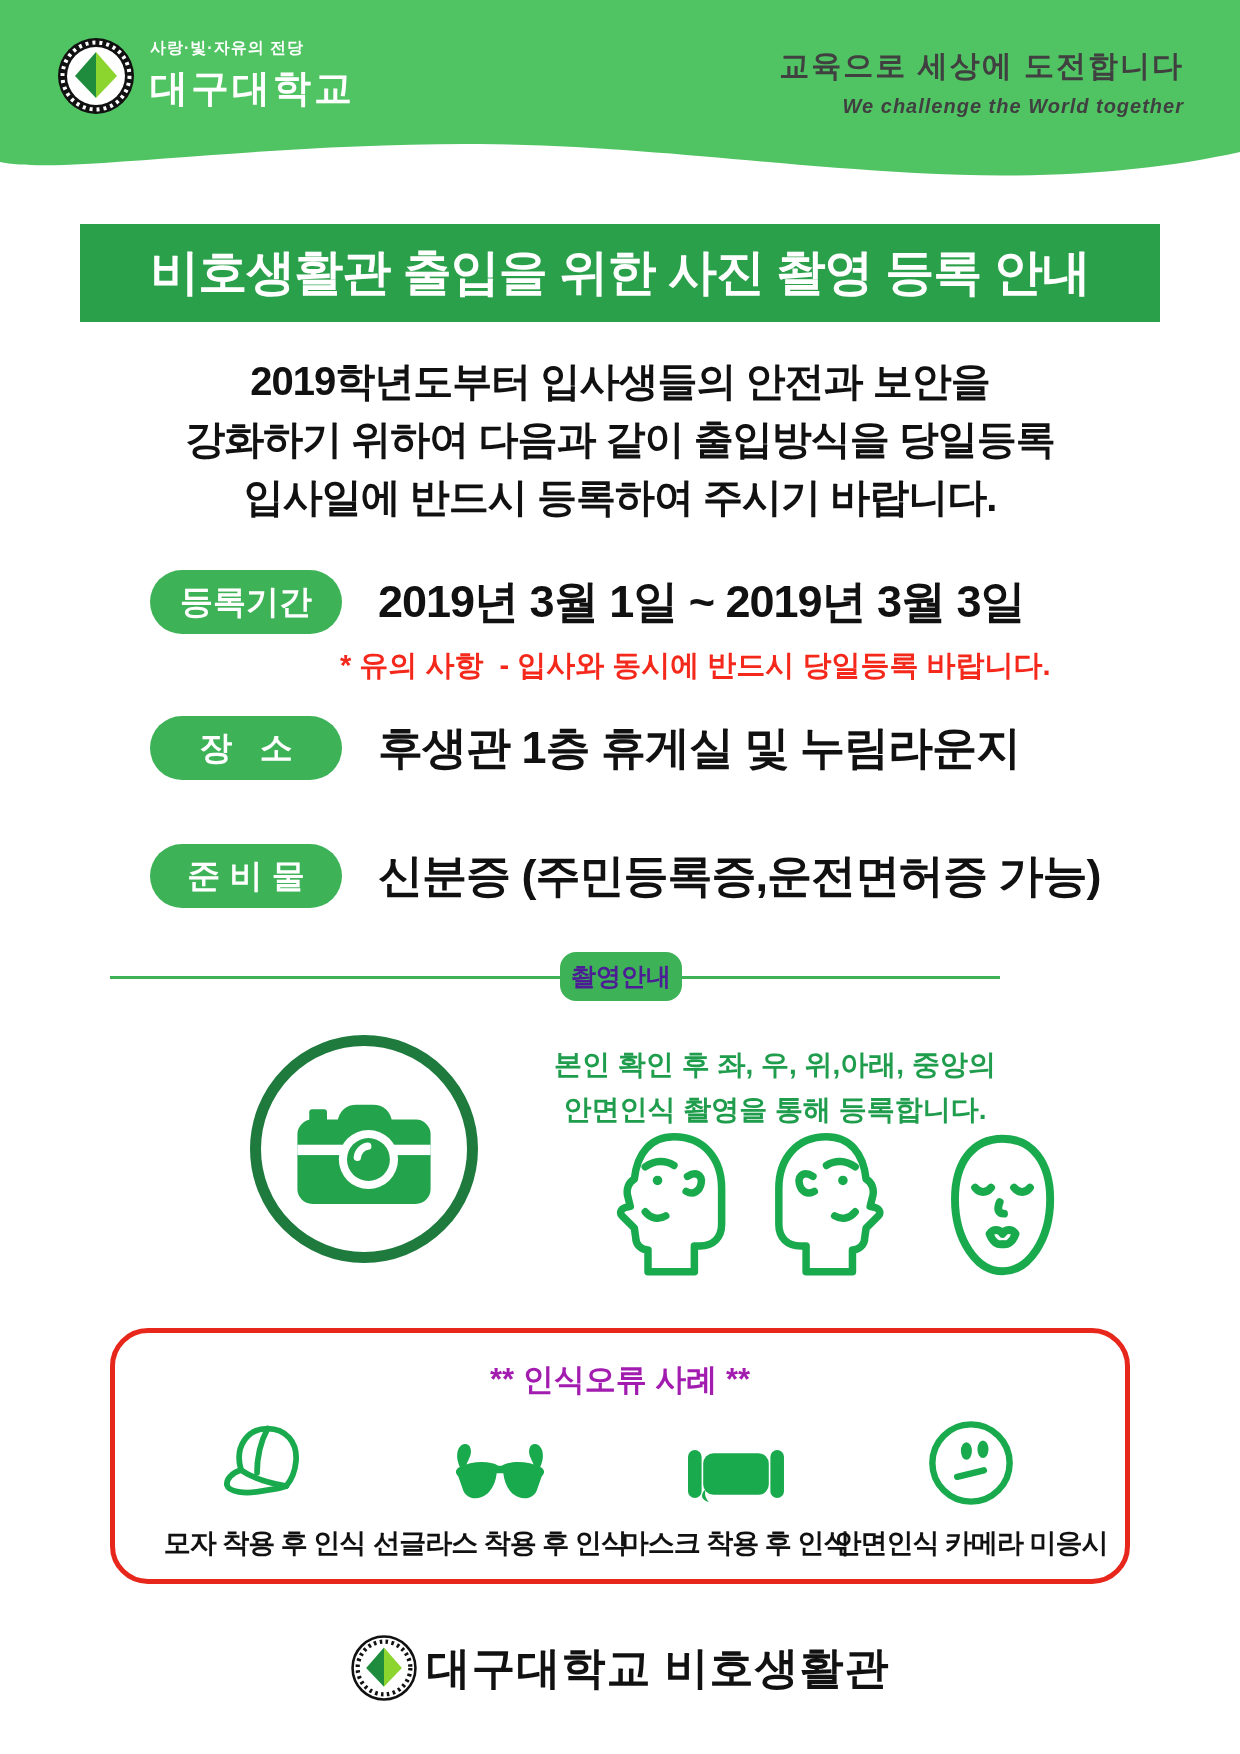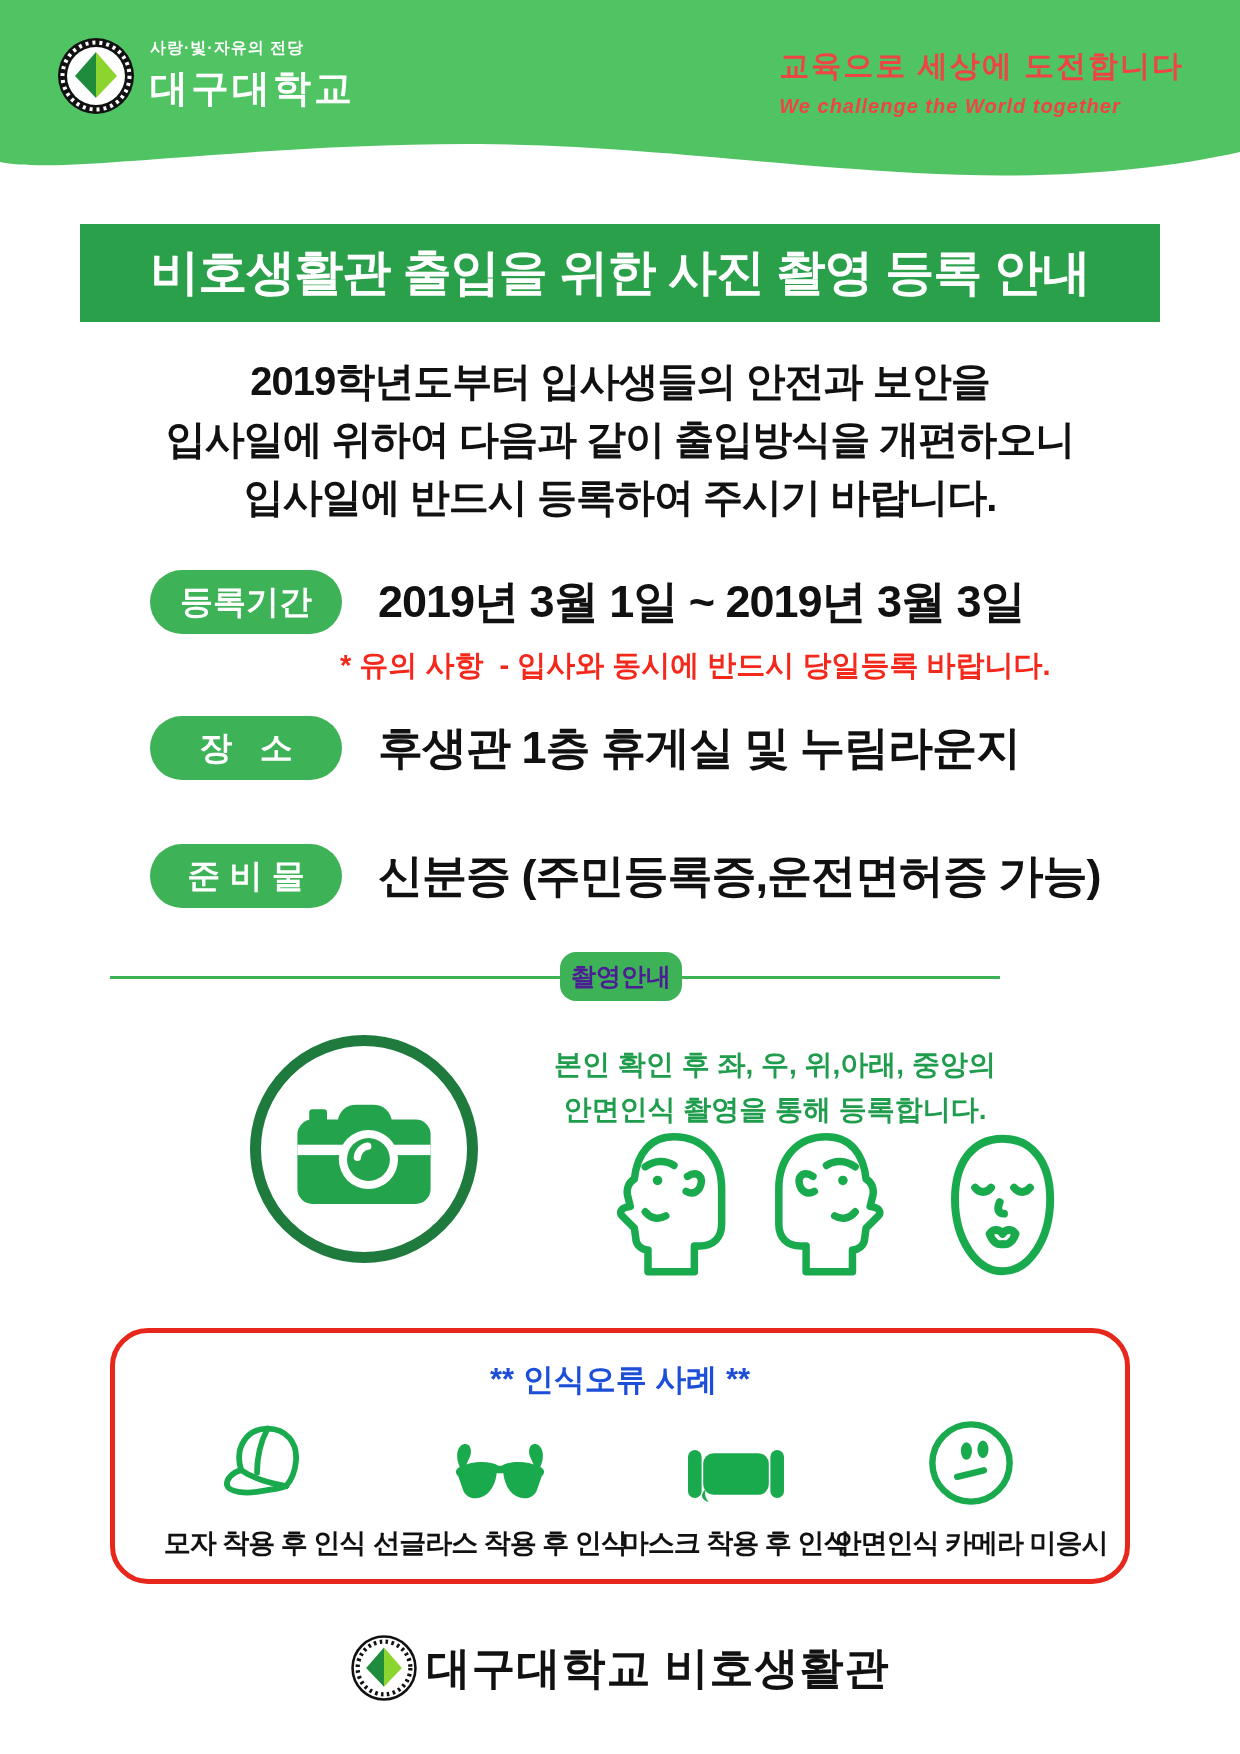--- a/index.html
+++ b/index.html
@@ -9,21 +9,21 @@
     font-family:"Liberation Sans","DejaVu Sans",sans-serif; color:#111;
   }
   svg { display:block; }
 
   
   .header-wave { position:absolute; top:0; left:0; width:1240px; height:195px; }
   .header-logo { position:absolute; top:36px; left:56px; display:flex; align-items:center; gap:14px; }
   .header-logo .seal { width:80px; height:80px; }
   .logo-tagline { color:#fff; font-size:16px; font-weight:700; letter-spacing:1px; }
   .logo-univ   { color:#fff; font-size:38px; font-weight:800; letter-spacing:3px; margin-top:4px; }
-  .header-slogan { position:absolute; top:46px; right:56px; color:#ef4444; }
+  .header-slogan { position:absolute; top:46px; right:56px; text-align:right; color:#404040; }
   .slogan-kr { font-size:30px; font-weight:800; letter-spacing:2px; }
   .slogan-en { font-size:20px; font-style:italic; font-weight:700; margin-top:8px; letter-spacing:1px; }
 
   
   .title-banner {
     position:absolute; top:224px; left:80px; width:1080px; height:98px;
     background:#2aa04b; color:#fff; display:flex; align-items:center; justify-content:center;
     font-size:49px; font-weight:800; white-space:nowrap; letter-spacing:-1px;text-align:right;
   }
 
@@ -64,21 +64,21 @@
                    color:#1f9d4d; font-size:28px; font-weight:800; line-height:45px; }
   .faces { position:absolute; top:1130px; left:603px; display:flex; align-items:flex-end; gap:44px; }
   .faces svg { height:150px; }
   .mirror { transform:scaleX(-1); }
 
   
   .error-box {
     position:absolute; top:1328px; left:110px; width:1020px; height:256px;
     border:5px solid #e8271c; border-radius:38px; box-sizing:border-box;
   }
-  .error-title { text-align:center; margin-top:26px; color:#1d4ed8; font-size:31px; font-weight:800; }
+  .error-title { text-align:center; margin-top:26px; color:#a21caf; font-size:31px; font-weight:800; }
   .error-items { display:flex; justify-content:space-between; padding:0 34px; margin-top:16px; }
   .error-item { width:240px; display:flex; flex-direction:column; align-items:center; }
   .error-icon { height:92px; display:flex; align-items:flex-end; justify-content:center; }
   .error-label { margin-top:16px; font-size:27px; font-weight:800; white-space:nowrap; letter-spacing:-1px; }
 
   
   .footer { position:absolute; top:1634px; left:0; width:1240px;
             display:flex; align-items:center; justify-content:center; gap:8px; }
   .footer .seal { width:68px; height:68px; }
   .footer-text { font-size:44px; font-weight:800; letter-spacing:1px; }
@@ -109,21 +109,21 @@
 
   <div class="header-slogan">
     <div class="slogan-kr">교육으로 세상에 도전합니다</div>
     <div class="slogan-en">We challenge the World together</div>
   </div>
 
   <div class="title-banner">비호생활관 출입을 위한 사진 촬영 등록 안내</div>
 
   <div class="intro">
     <div>2019학년도부터 입사생들의 안전과 보안을</div>
-    <div>입사일에 위하여 다음과 같이 출입방식을 개편하오니</div>
+    <div>강화하기 위하여 다음과 같이 출입방식을 당일등록</div>
     <div>입사일에 반드시 등록하여 주시기 바랍니다.</div>
   </div>
 
   <div class="info-row row1">
     <div class="badge">등록기간</div>
     <div class="row-value">2019년 3월 1일 ~ 2019년 3월 3일</div>
   </div>
   <div class="notice">* 유의 사항  - 입사와 동시에 반드시 당일등록 바랍니다.</div>
 
   <div class="info-row row2">

